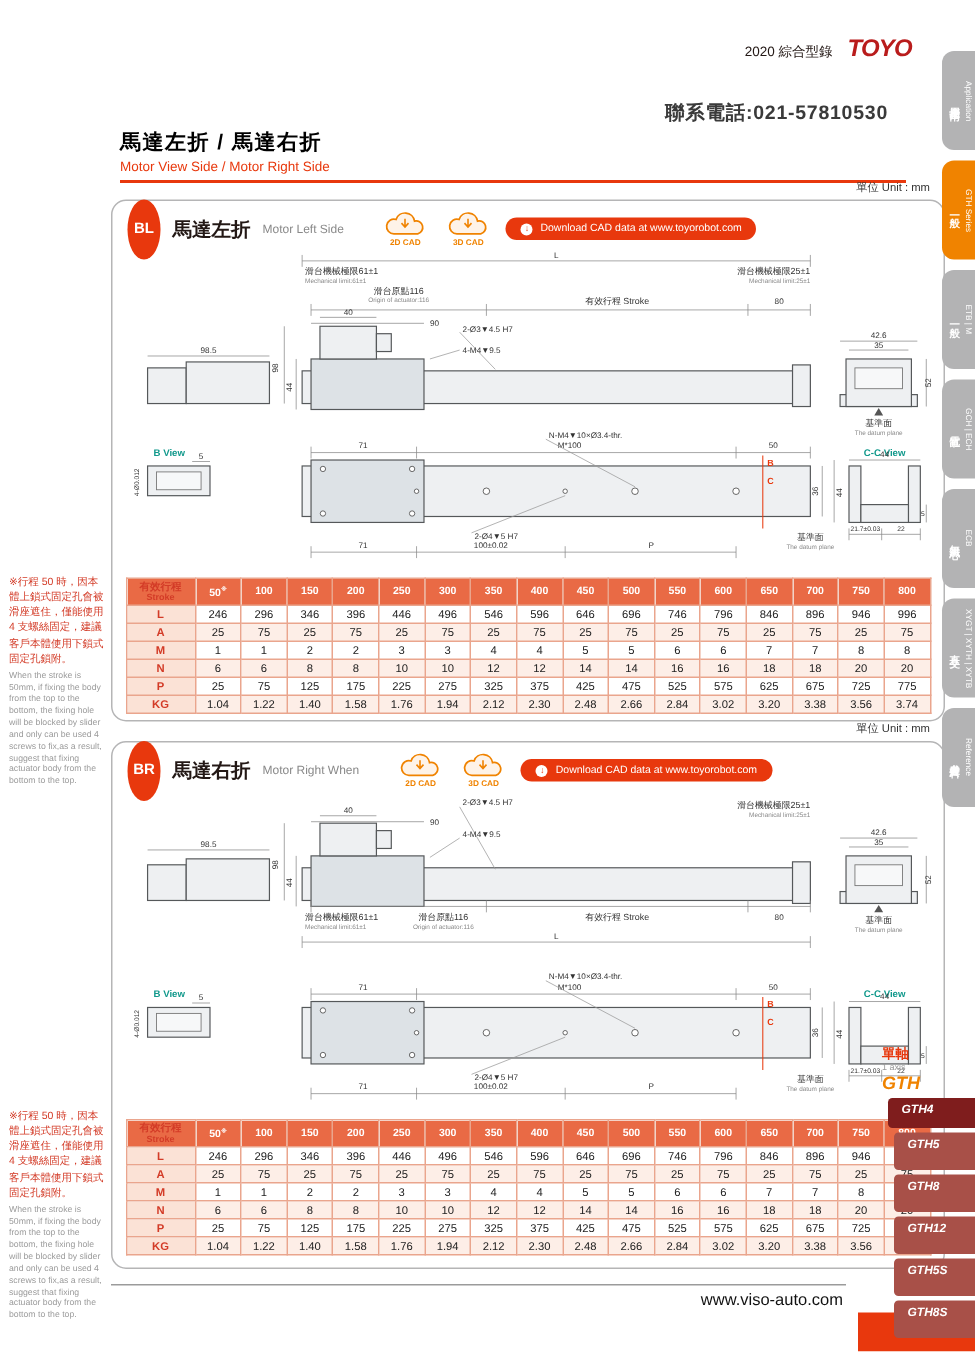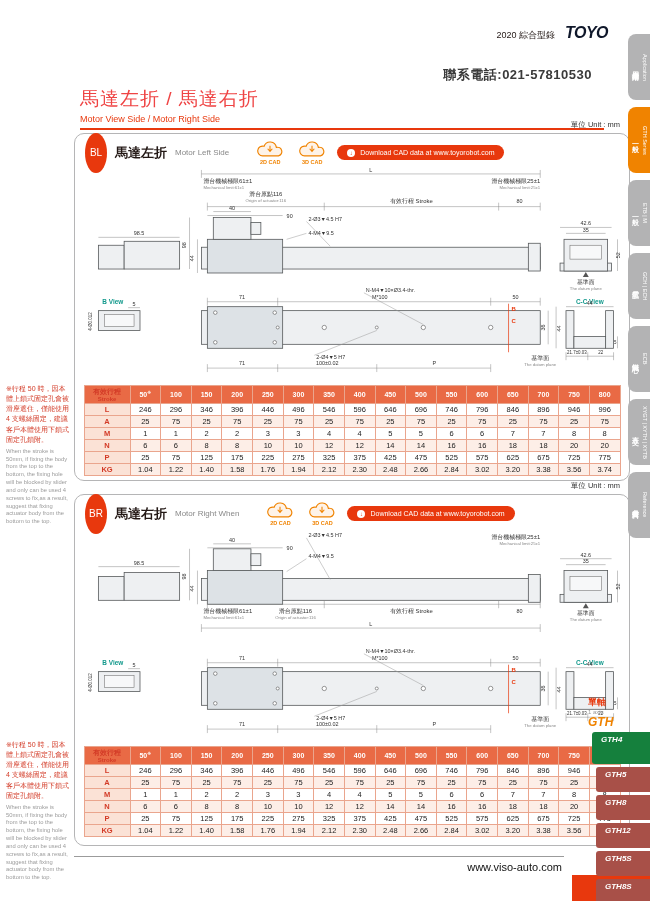--- a/index.html
+++ b/index.html
@@ -2,33 +2,33 @@
 <html><head>
 <meta charset="utf-8">
 <style>
   *{margin:0;padding:0;box-sizing:border-box}
   html,body{width:650px;height:901px}
   body{position:relative;background:#fff;font-family:"Liberation Sans","DejaVu Sans",sans-serif;color:#222;overflow:hidden}
 
   
   .top-header{position:absolute;top:24px;right:42px;display:flex;align-items:baseline;gap:10px}
   .catalog{font-size:9px;font-weight:normal;color:#231815}
-  .brand{font-size:16px;font-weight:900;font-style:italic;letter-spacing:-0.5px;color:#0f172a}
+  .brand{font-size:16px;font-weight:900;font-style:italic;letter-spacing:-0.5px;color:#b91c1c}
   .contact{position:absolute;top:66px;right:58px;font-size:13px;font-weight:bold;color:#3a3a3a;letter-spacing:.5px}
 
   
   .title-block{position:absolute;left:80px;top:86px}
-  .title-cn{font-size:19px;font-weight:normal;color:#ef4444;letter-spacing:1px}
+  .title-cn{font-size:14px;font-weight:bold;color:#000000;letter-spacing:1px}
   .title-en{font-size:9px;color:#e8380d;margin-top:2px}
   .title-rule{width:524px;height:2px;background:#e8380d;margin-top:4px}
 
   
   .panel{position:absolute;left:74px;width:556px;border:1px solid #b5b5b6;border-radius:10px;background:#fff}
   .panel-head{display:flex;align-items:center;gap:8px;padding:7px 10px 0 10px;height:30px}
-  .badge{width:22px;height:40px;border-radius:50%;background:#e8380d;color:#fff;font-weight:normal;font-size:10px;display:flex;align-items:center;justify-content:center;flex:0 0 auto}
+  .badge{width:22px;height:40px;border-radius:50%;background:#e8380d;color:#fff;font-weight:bold;font-size:10px;display:flex;align-items:center;justify-content:center;flex:0 0 auto}
   .sec-cn{font-size:13px;font-weight:bold;color:#231815}
   .sec-en{font-size:8px;color:#898989}
   .cads{display:flex;gap:8px;margin-left:16px}
   .cloud{position:relative;width:34px;height:24px}
   .cloud svg{width:34px;height:17px;display:block}
   .cloud .cl{position:absolute;left:0;right:0;bottom:0;text-align:center;font-size:5.5px;color:#f08300;font-weight:bold}
   .pill{display:flex;align-items:center;gap:5px;background:#e8380d;color:#fff;border-radius:8px;height:15px;padding:0 10px;font-size:7px;white-space:nowrap}
   .pill .dot{width:8px;height:8px;border-radius:50%;background:#fff;color:#e8380d;font-size:6px;line-height:8px;text-align:center;font-weight:bold;flex:0 0 auto}
   .pill .dot::before{content:"↓"}
   .unit{position:absolute;right:30px;font-size:7.5px;color:#333}
@@ -78,21 +78,21 @@
   .tab.active{background:#f08300}
 
   
   .models{position:absolute;right:0;top:696px;width:62px;z-index:7}
   .m-head{text-align:left;padding-right:4px}
   .m-cn{font-size:9px;color:#e8380d;font-weight:bold;display:block}
   .m-en{font-size:6px;color:#999;display:block}
   .m-name{font-size:12px;color:#f08300;font-weight:bold;font-style:italic;display:block}
   .m-items{margin-top:3px}
   .m-item{height:25px;line-height:15px;margin-bottom:3px;background:#a85048;color:#fff;font-size:8px;font-weight:bold;font-style:italic;padding-left:9px;border-radius:3px 0 0 3px;width:54px;margin-left:auto}
-  .m-item.active{background:#15803d;width:58px;height:32px;line-height:16px}
+  .m-item.active{background:#7f1d1d;width:58px;height:20px;line-height:16px}
 
   
   .footer-line{position:absolute;left:74px;top:856px;width:490px;height:1px;background:#9b9b9b}
   .site{position:absolute;top:861px;right:88px;font-size:11px;font-weight:normal;color:#111}
   .corner-red{position:absolute;right:0;bottom:0;width:78px;height:26px;background:#e8380d}
 </style>
 </head>
 <body>
 
 <div class="top-header">

